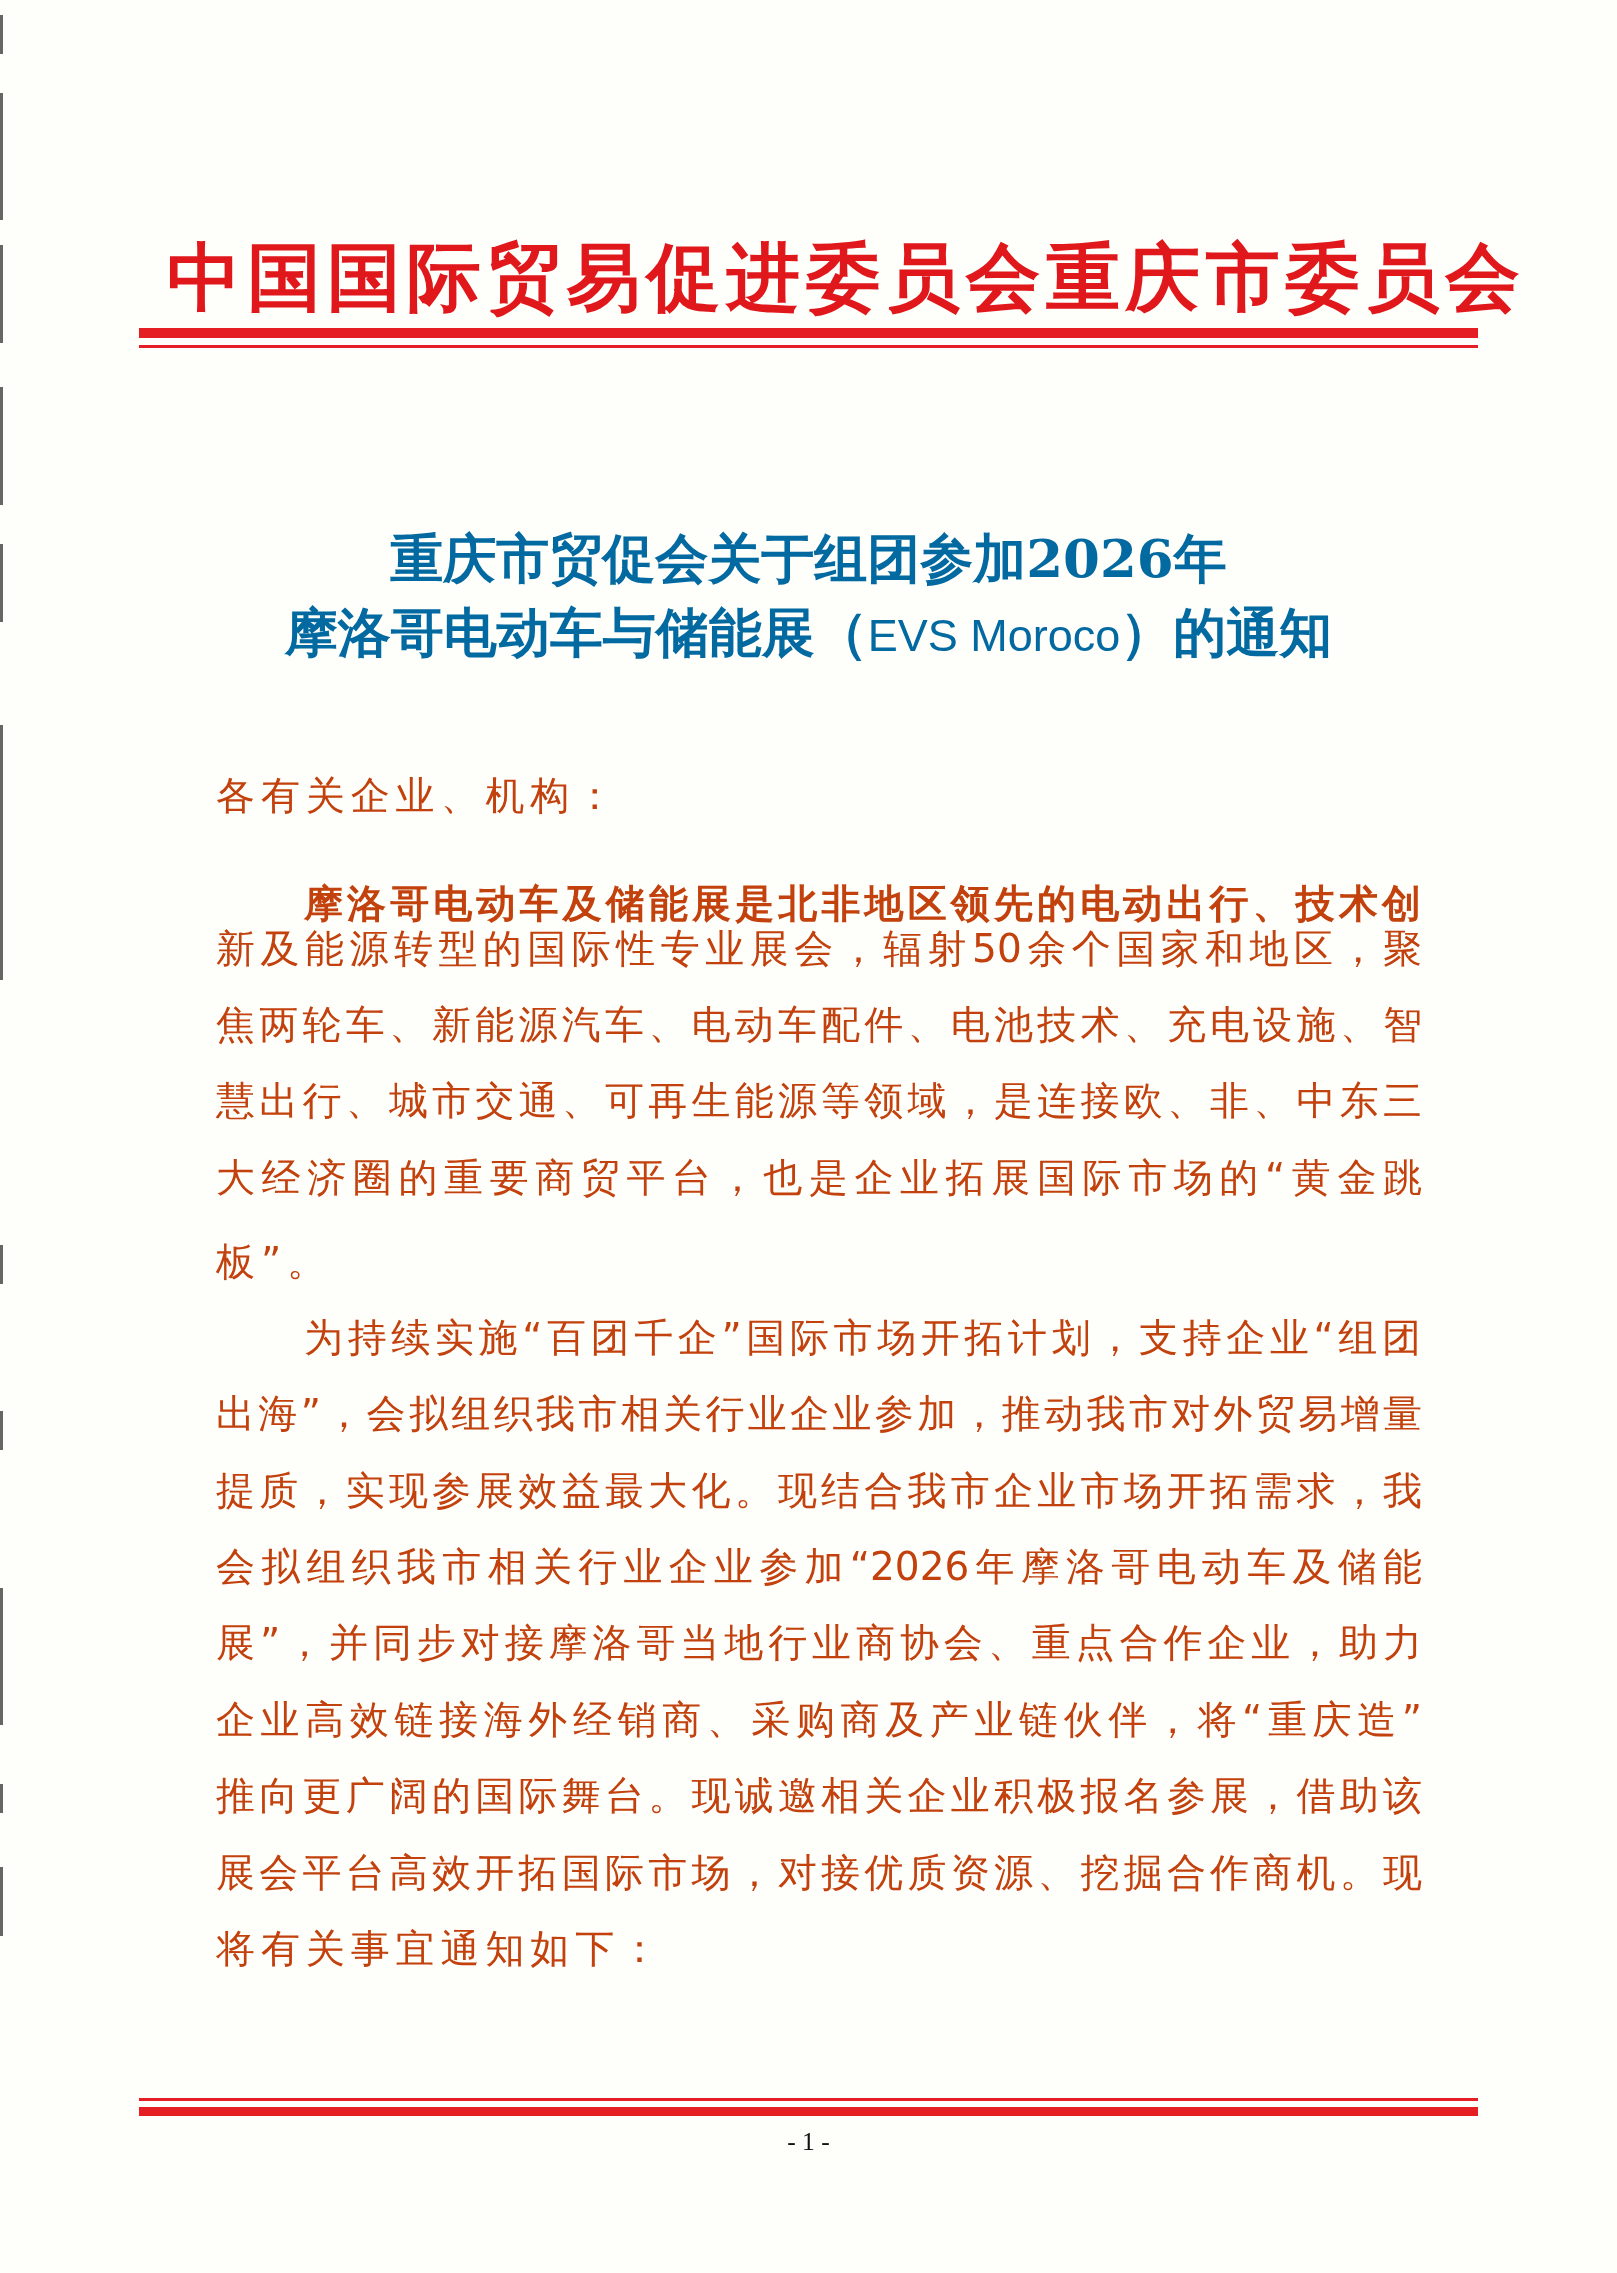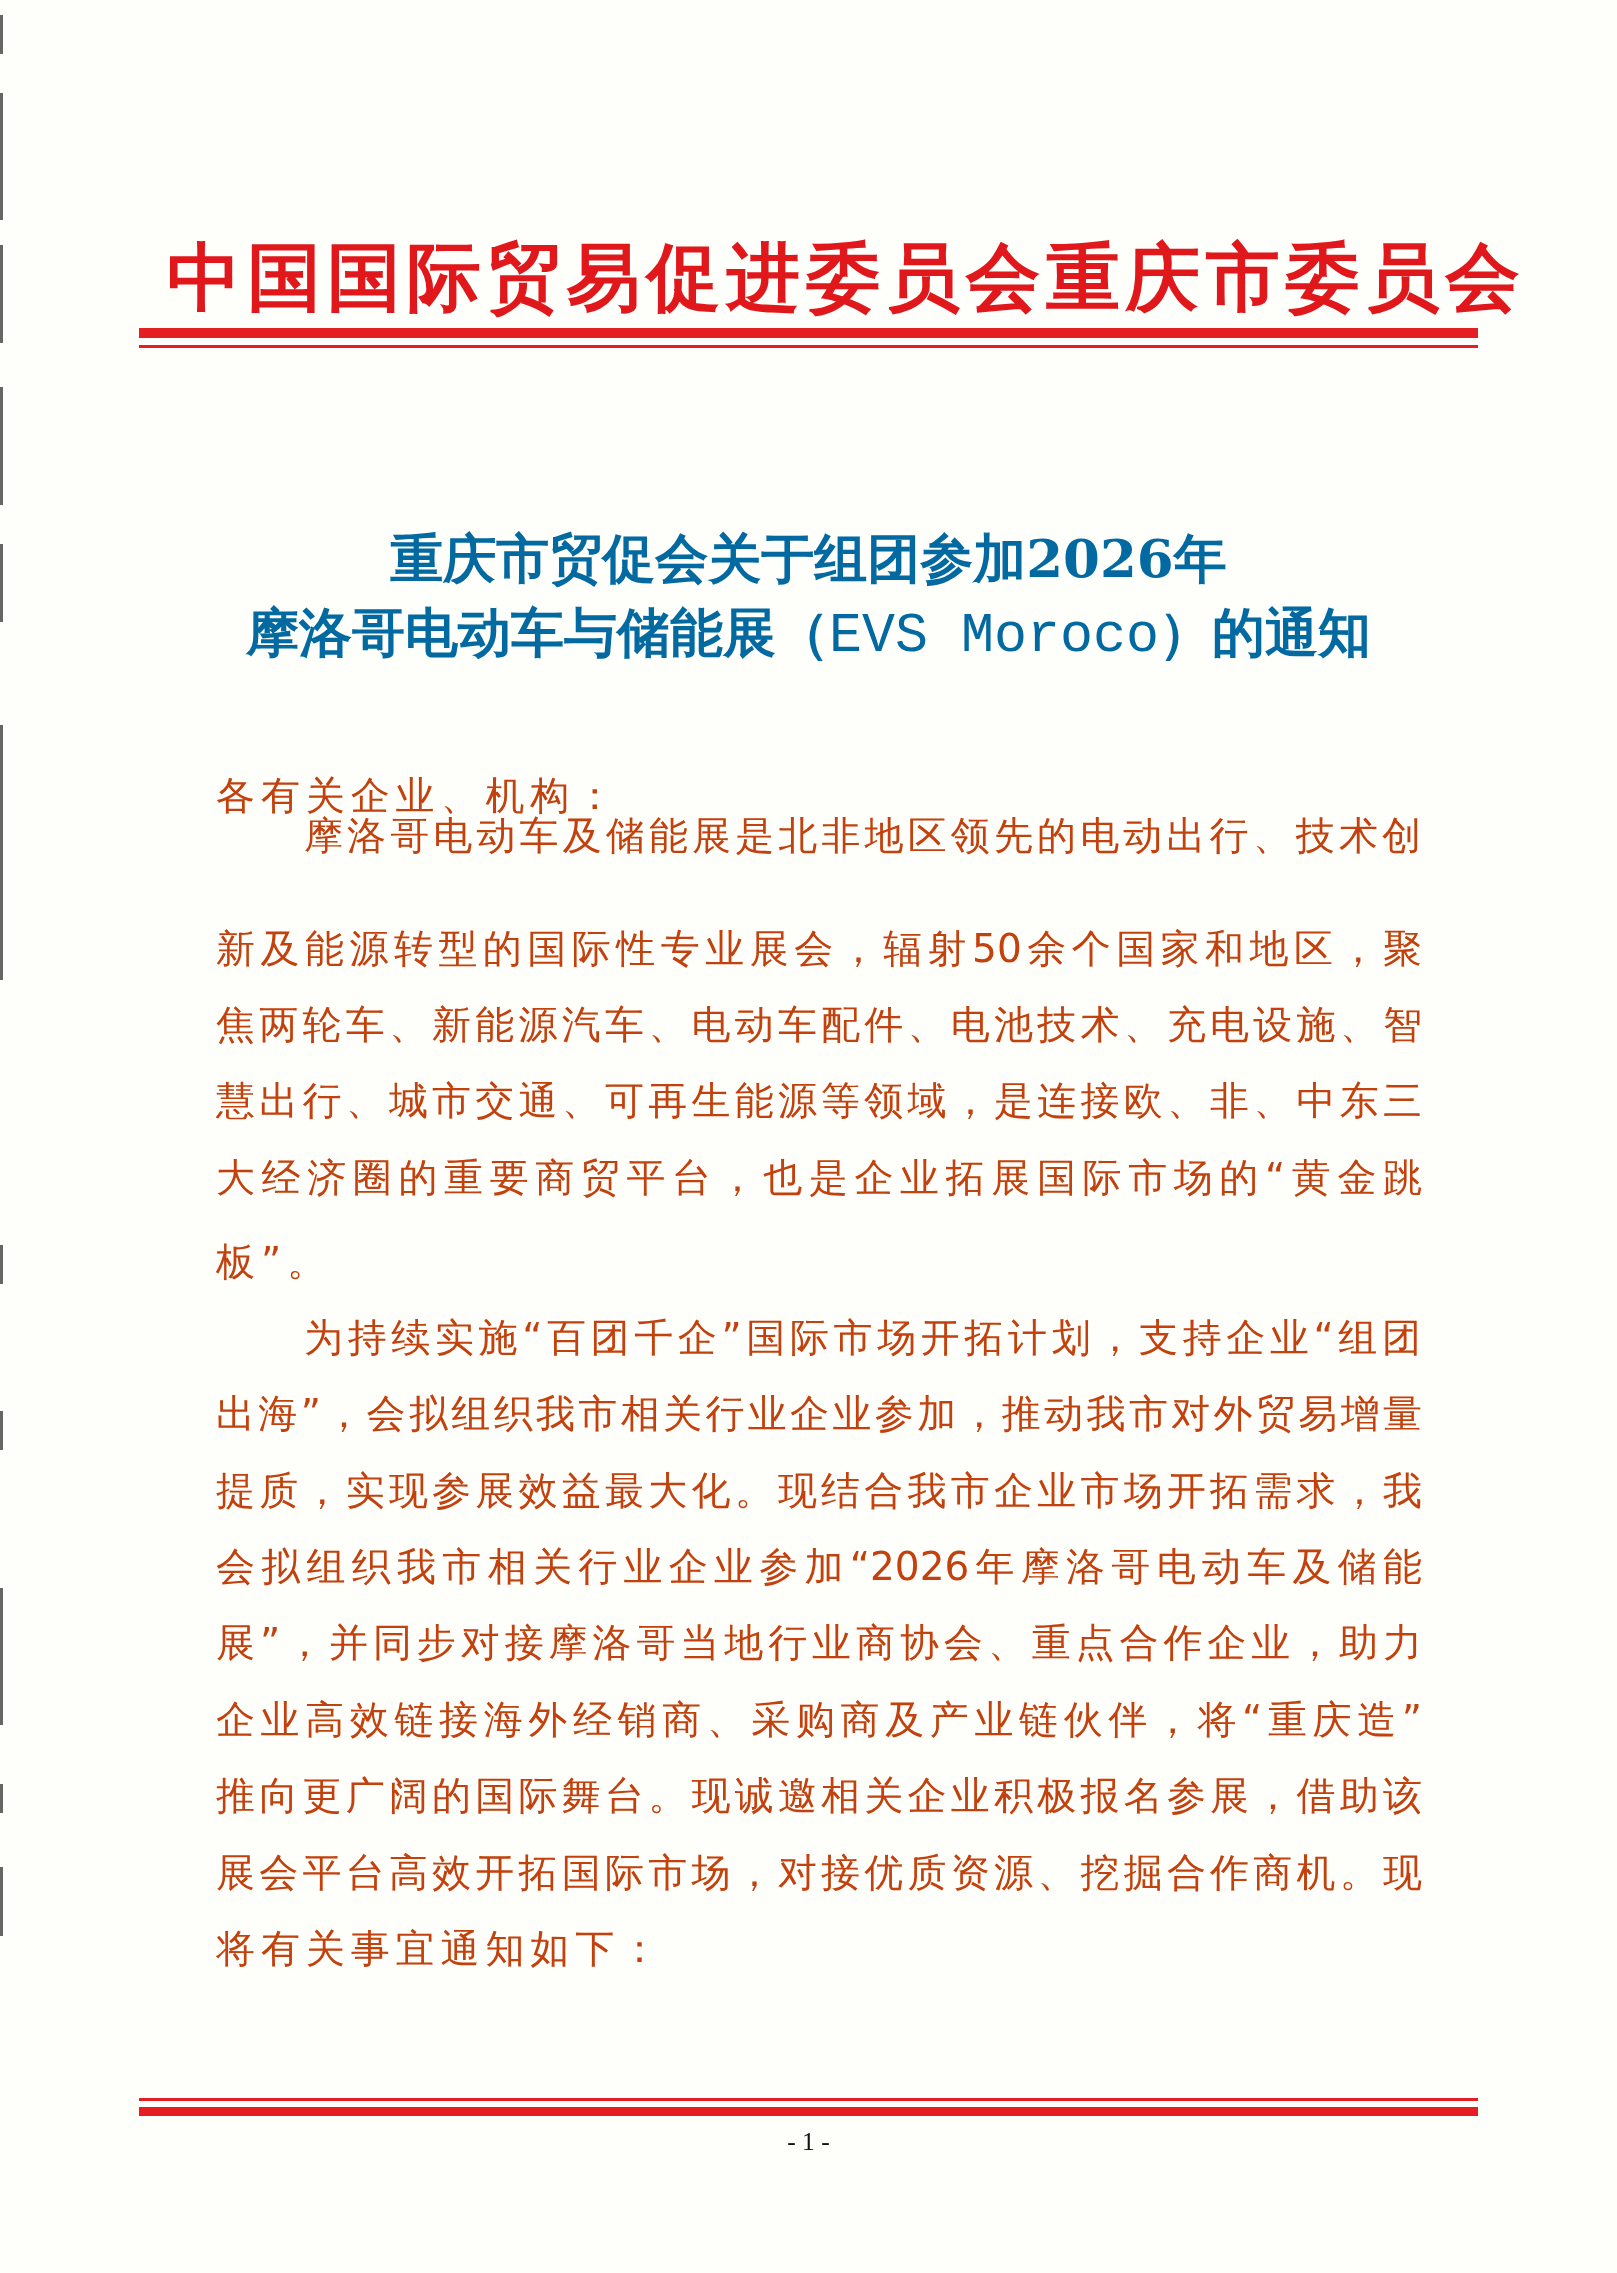--- a/index.html
+++ b/index.html
@@ -48,23 +48,23 @@
       width: 1323px;
       text-align: center;
       font-family: "DejaVu Serif", "Liberation Serif", serif;
       font-weight: bold;
       font-size: 53px;
       line-height: 69px;
       white-space: nowrap;
       color: #0369a1;
     }
     .title .latin {
-      font-family: Liberation Mono, monospace;
+      font-family: Liberation Sans, sans-serif;
       font-weight: normal;
-      font-size: 55px;
+      font-size: 45px;
     }
     .body-line {
       position: absolute;
       left: 216px;
       width: 1206px;
       height: 76px;
       line-height: 76px;
       font-family: "DejaVu Sans", "Liberation Sans", sans-serif;
       font-size: 39px;
       white-space: nowrap;
@@ -113,21 +113,21 @@
 <div class="title" style="top:524px;">
   <span>重庆市贸促会关于组团参加2026年</span>
 </div>
 <div class="title" style="top:598px;">
   <span>摩洛哥电动车与储能展（</span><span class="latin">EVS Moroco</span><span>）的通知</span>
 </div>
 
 <div class="body-line short" style="top:758px;">各有关企业、机构：</div>
 
 <div>
-  <div class="body-line indent" style="top:798px;">摩洛哥电动车及储能展是北非地区领先的电动出行、技术创</div>
+  <div class="body-line indent" style="top:866px;font-weight:bold;">摩洛哥电动车及储能展是北非地区领先的电动出行、技术创</div>
   <div class="body-line" style="top:911px;">新及能源转型的国际性专业展会，辐射50余个国家和地区，聚</div>
   <div class="body-line" style="top:987px;">焦两轮车、新能源汽车、电动车配件、电池技术、充电设施、智</div>
   <div class="body-line" style="top:1063px;">慧出行、城市交通、可再生能源等领域，是连接欧、非、中东三</div>
   <div class="body-line" style="top:1140px;">大经济圈的重要商贸平台，也是企业拓展国际市场的“黄金跳</div>
   <div class="body-line short" style="top:1224px;">板”。</div>
 </div>
 
 <div>
   <div class="body-line indent" style="top:1300px;">为持续实施“百团千企”国际市场开拓计划，支持企业“组团</div>
   <div class="body-line" style="top:1376px;">出海”，会拟组织我市相关行业企业参加，推动我市对外贸易增量</div>

